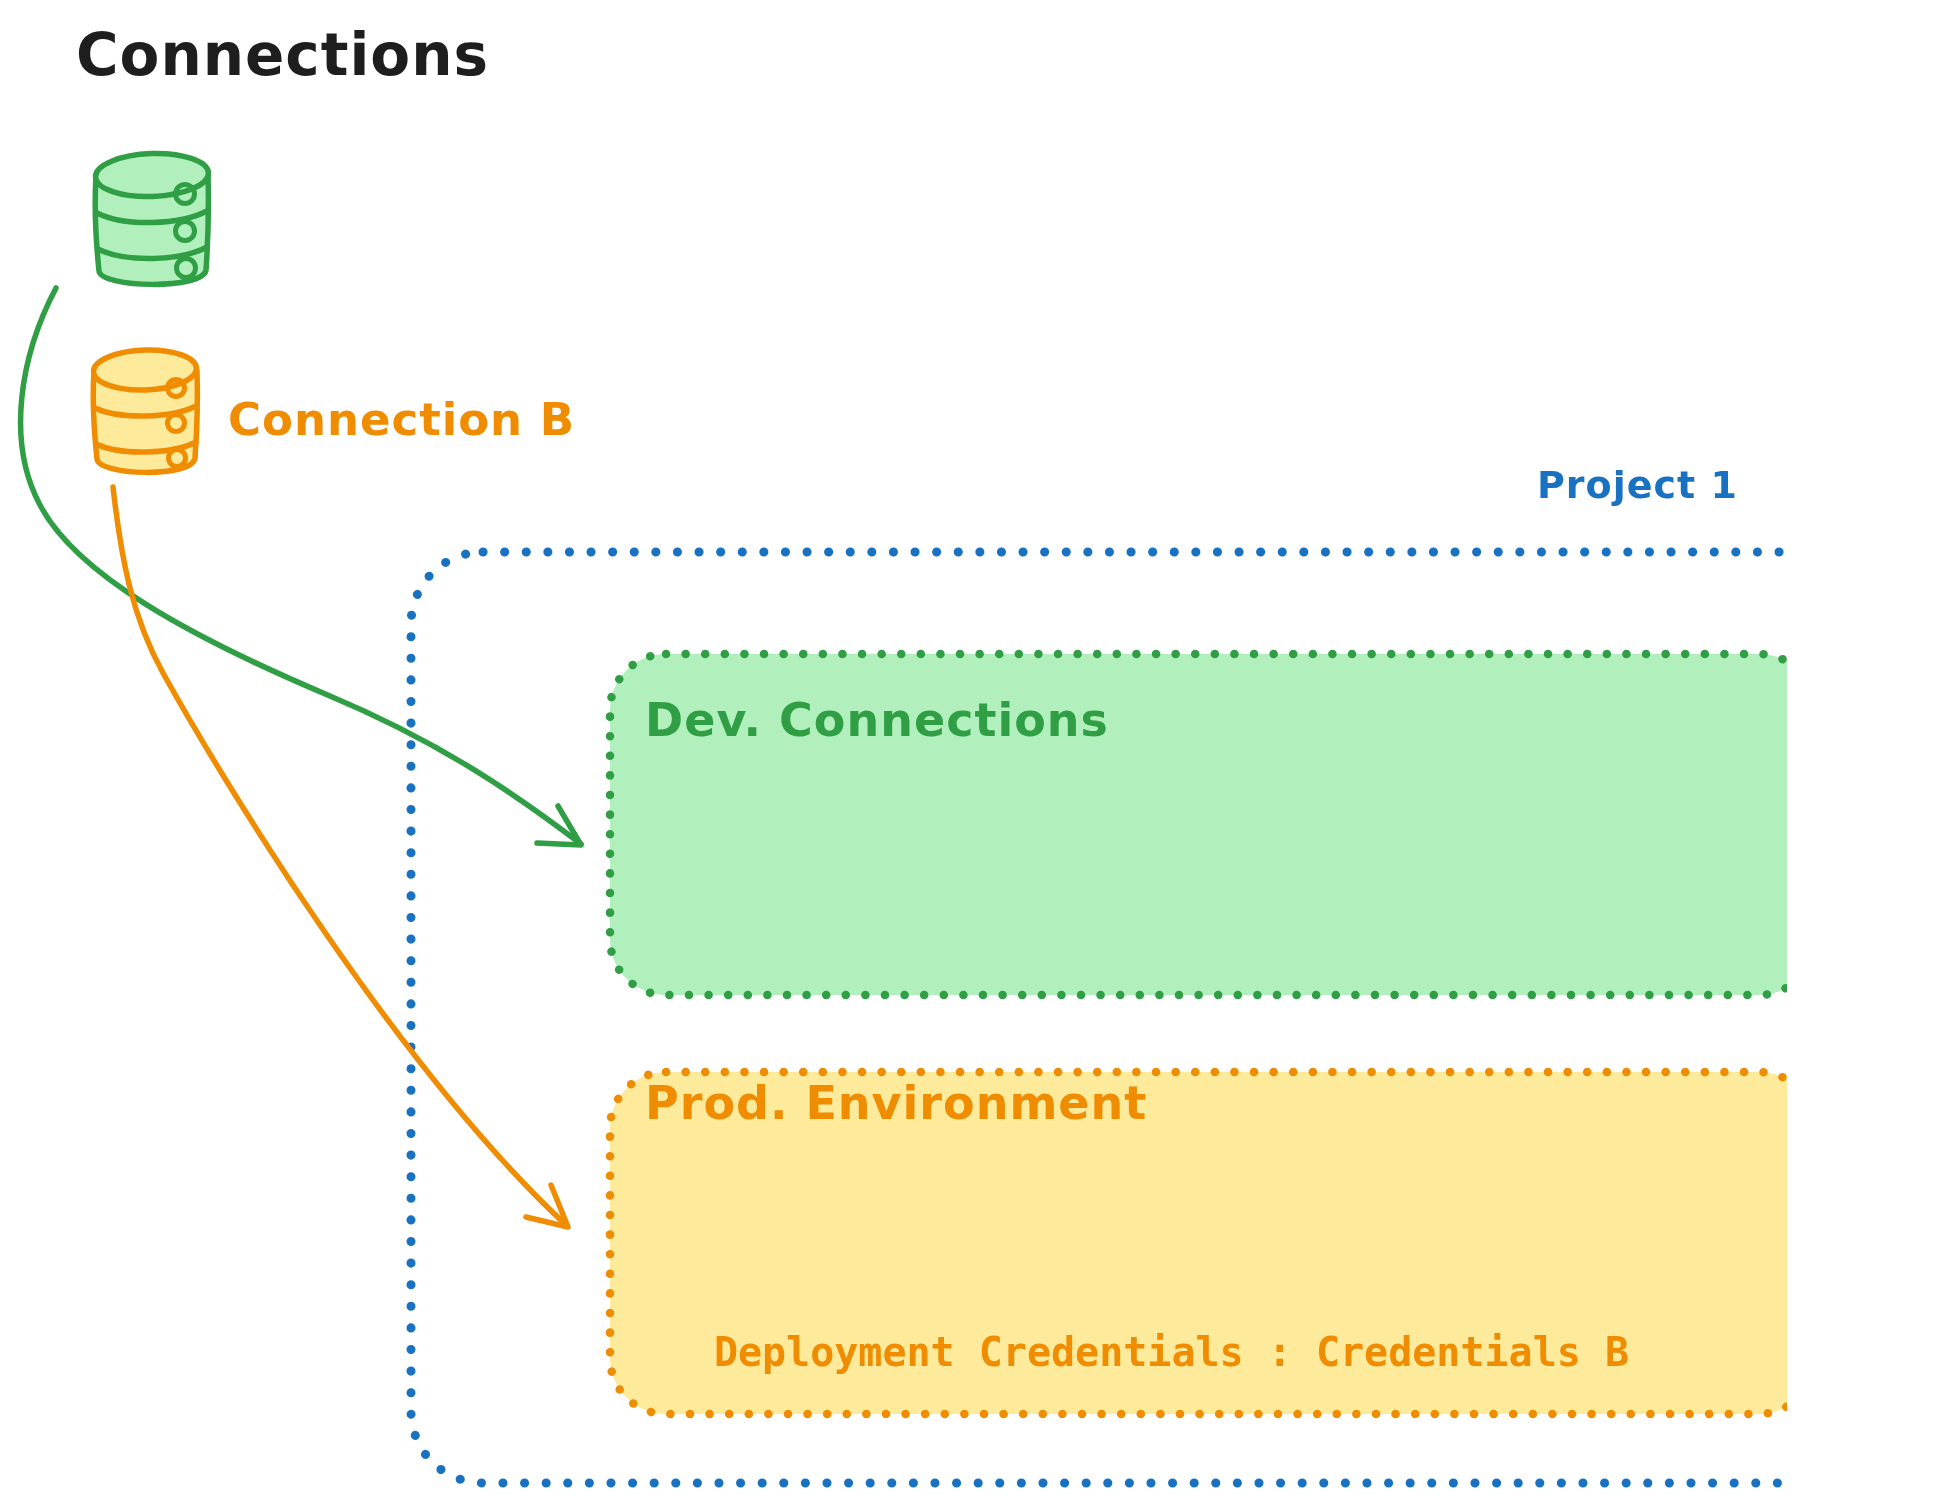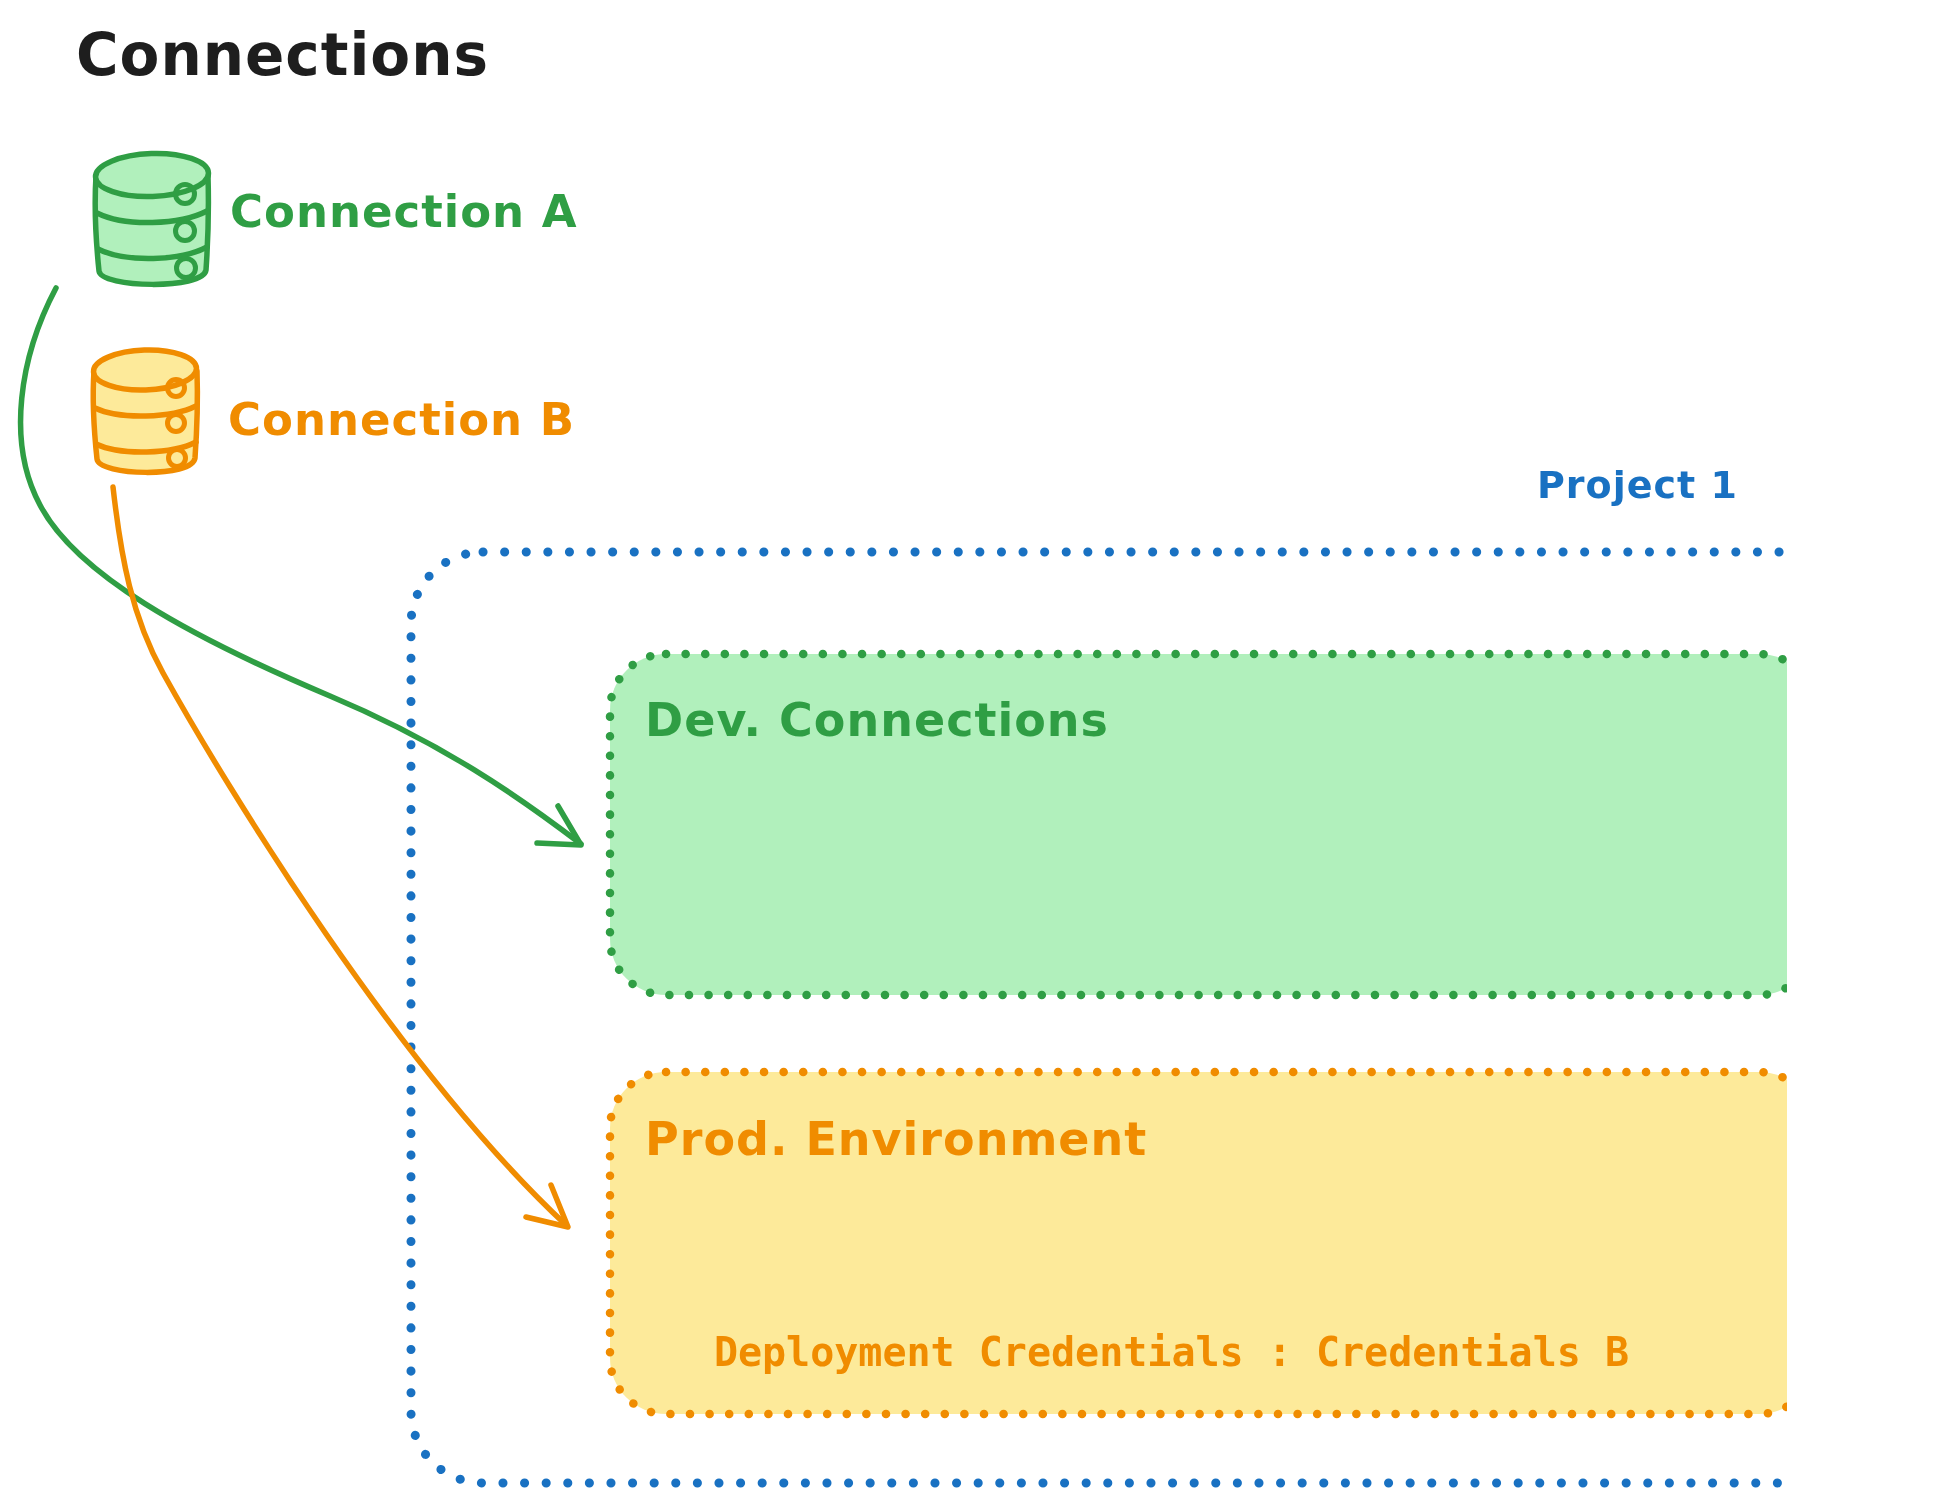--- a/index.html
+++ b/index.html
@@ -21,21 +21,21 @@
   .mono{font-family:"DejaVu Sans Mono", monospace;letter-spacing:0;}
   .c-black{color:#1e1e1e;}
   .c-green{color:#2f9e44;}
   .c-orange{color:#f08c00;}
   .c-blue{color:#1971c2;}
   .title{left:76px;top:22px;font-size:58px;}
   .conn-a-label{left:230px;top:186px;font-size:45px;}
   .conn-b-label{left:228px;top:394px;font-size:45px;}
   .project-label{left:1537px;top:416px;font-size:38px;margin-top:48px;}
   .dev-title{left:645px;top:694px;font-size:46px;}
-  .prod-title{left:645px;top:1113px;font-size:46px;}
+  .prod-title{left:645px;top:1077px;font-size:46px;}
   .dev-creds{right:170px;top:908px;font-size:40px;}
   .prod-creds{right:158px;top:1329px;font-size:40px;}
 </style>
 </head>
 <body>
 
 <div class="canvas">
 
   <svg class="diagram-layer" width="1948" height="1506" viewBox="0 0 1948 1506">
 
@@ -71,21 +71,20 @@
       <path d="M 95 408 C 120 420 172 418 196 406"></path>
       <path d="M 96 444 C 121 456 173 454 196 442"></path>
       <circle cx="176" cy="388" r="8.5" stroke-width="5"></circle>
       <circle cx="176" cy="423" r="8.5" stroke-width="5"></circle>
       <circle cx="177" cy="458" r="8.5" stroke-width="5"></circle>
     </g>
   </svg>
 
   <div class="label title c-black">Connections</div>
 
-  <div class="label conn-a-label c-green">Connection A</div>
 
   <div class="label conn-b-label c-orange">Connection B</div>
 
   <div class="label project-label c-blue">Project 1</div>
 
   <div class="label dev-title c-green">Dev. Connections</div>
 
 
   <div class="label prod-title c-orange">Prod. Environment</div>
 

